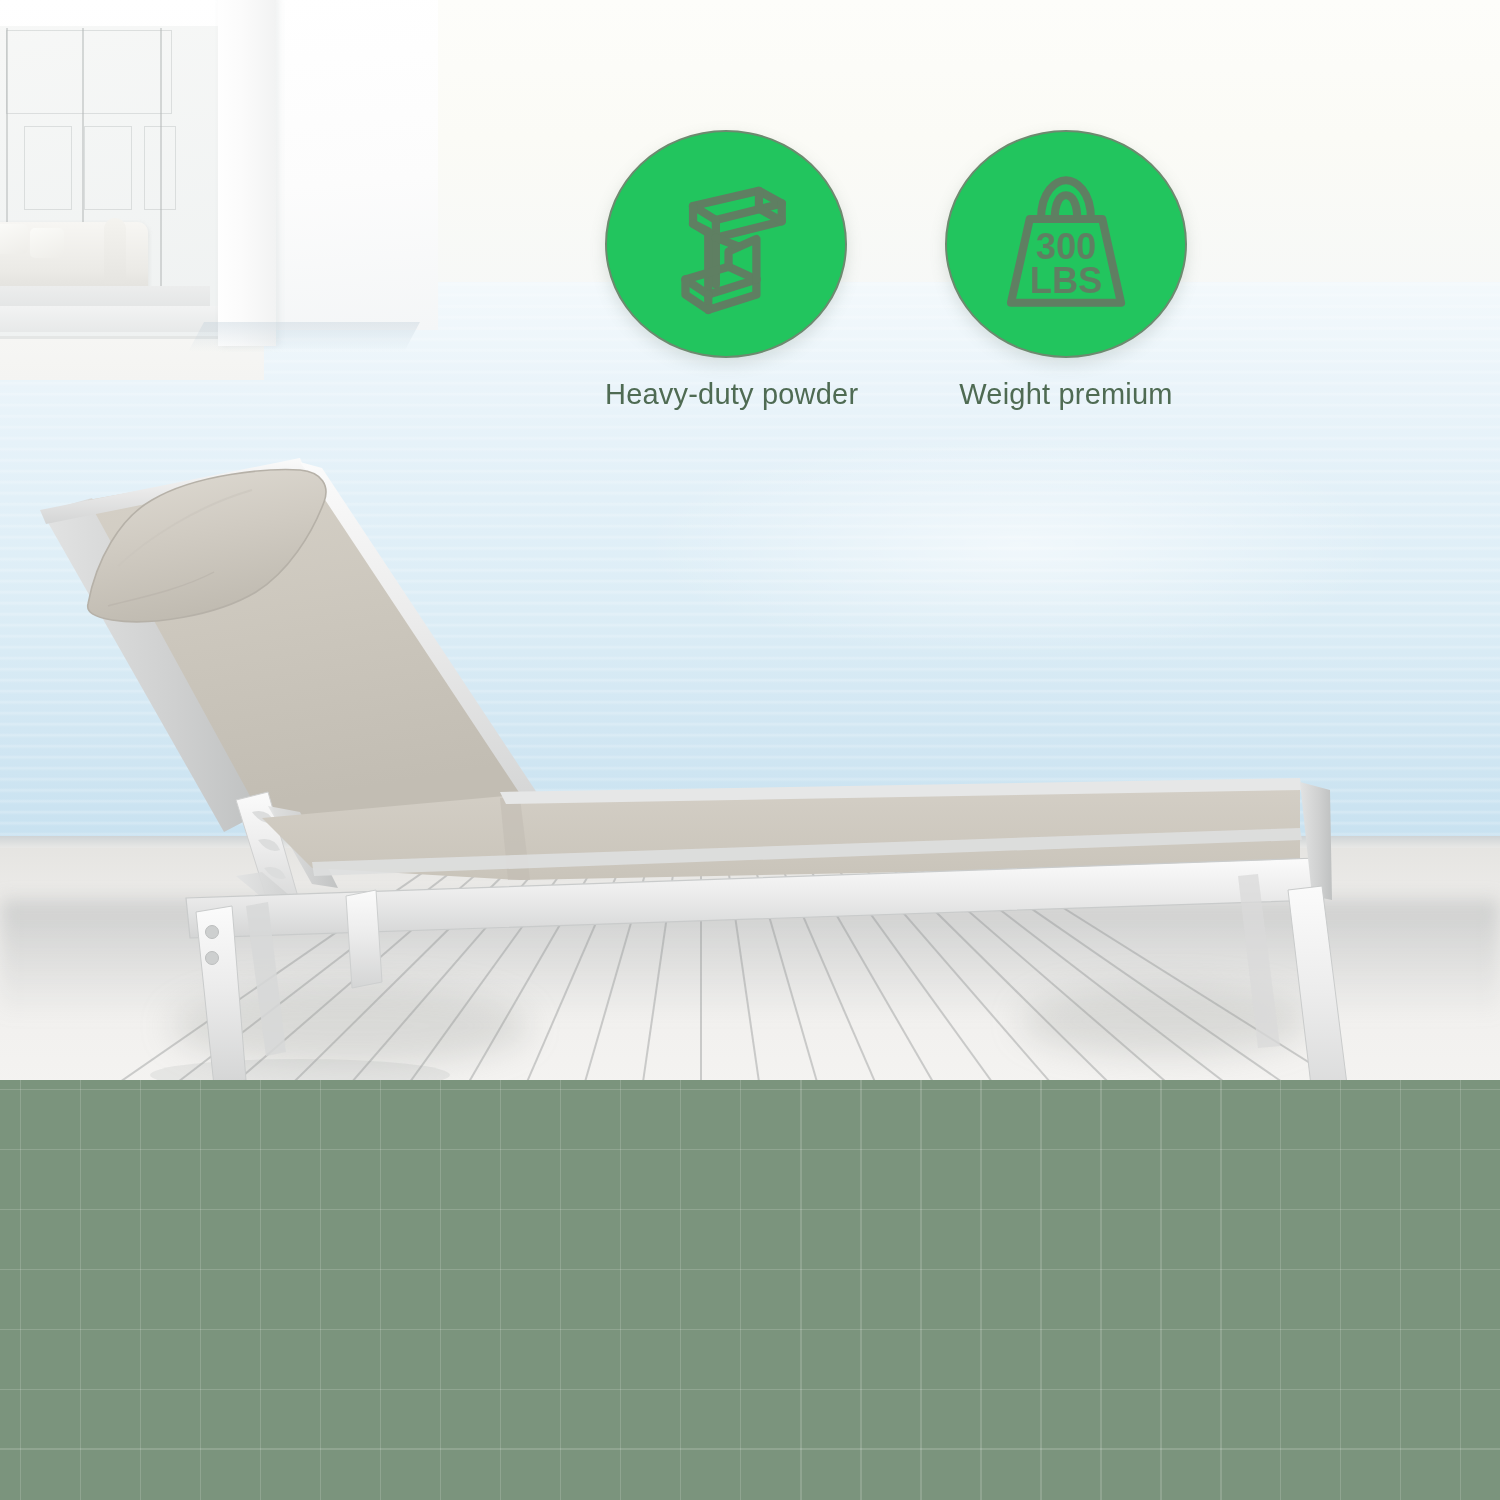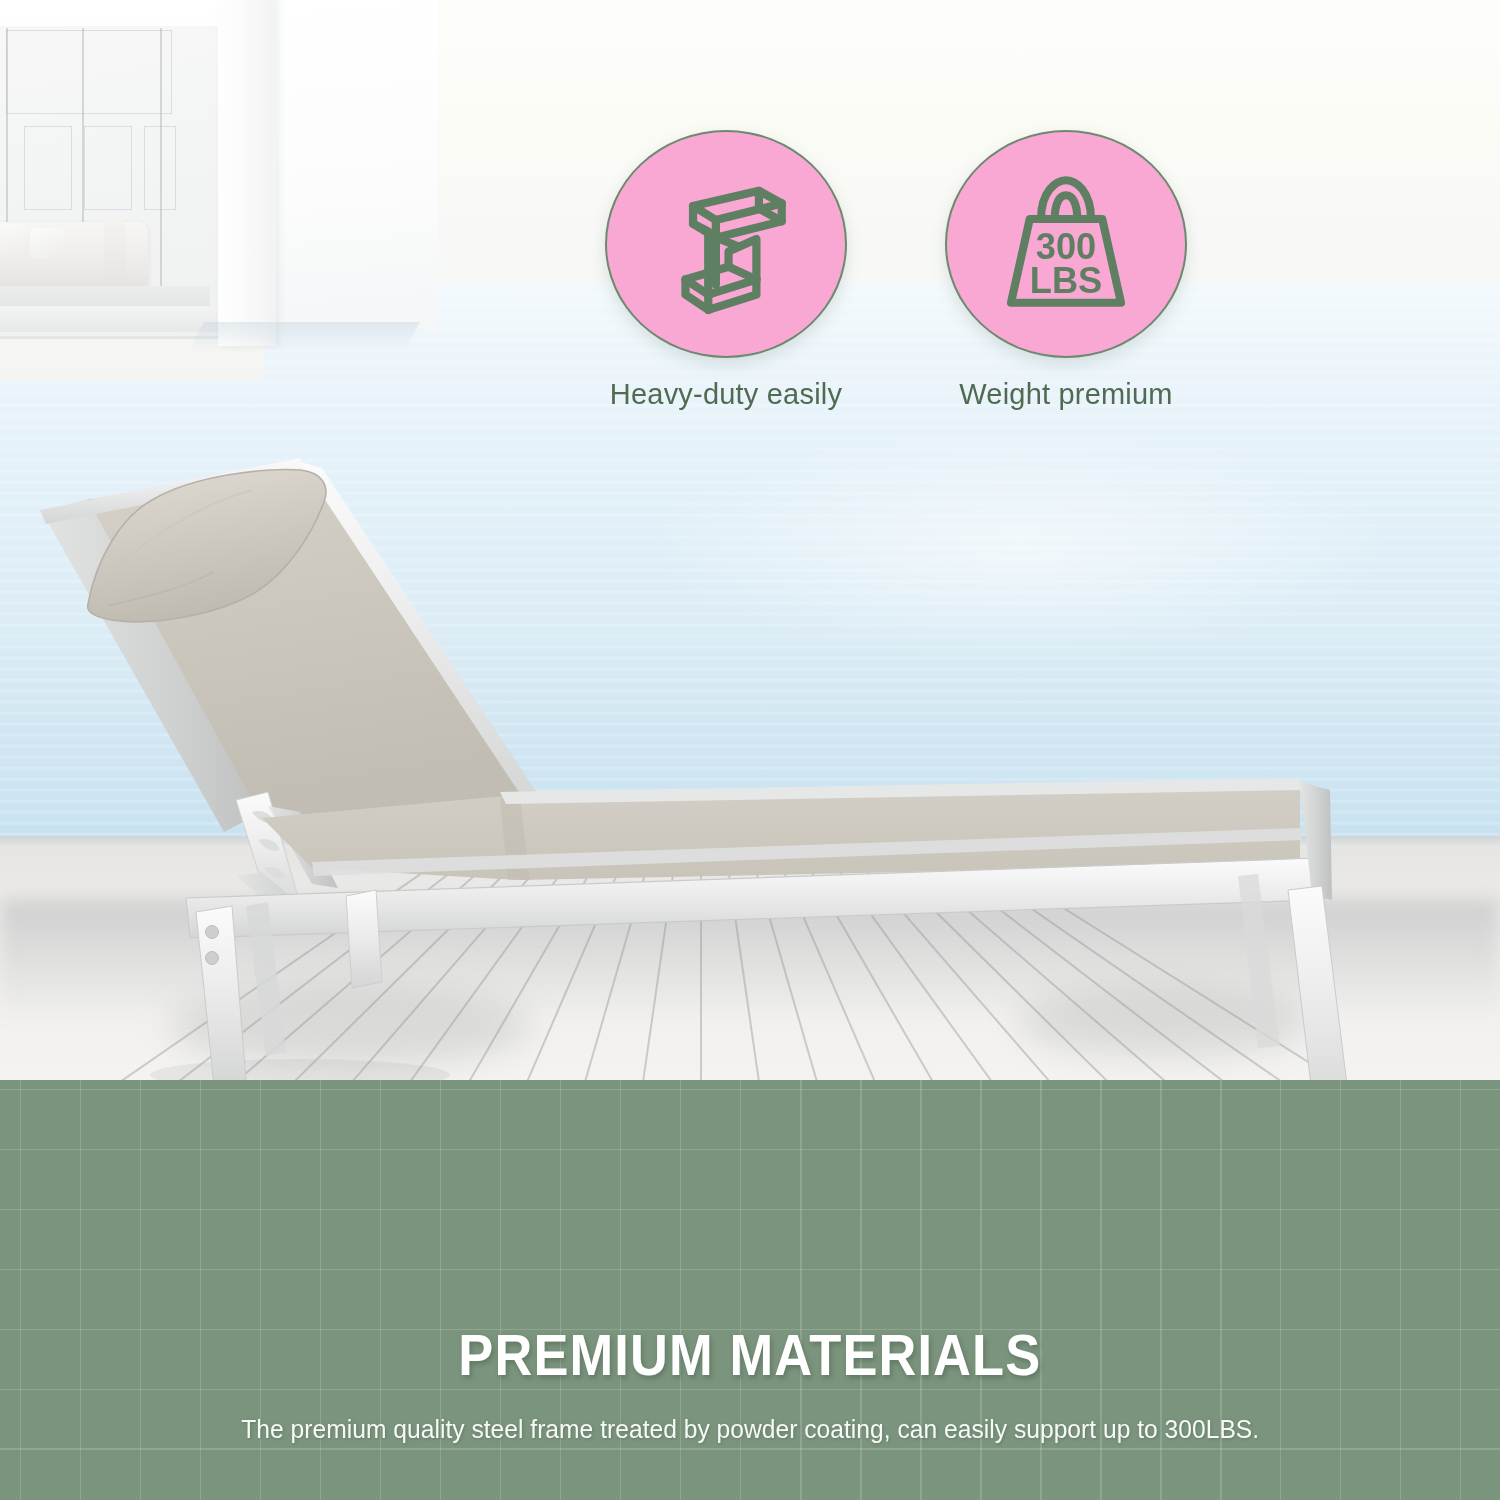--- a/index.html
+++ b/index.html
@@ -180,21 +180,21 @@
   .badges{
     position:absolute;left:0;top:0;width:1500px;height:430px;
     pointer-events:none;
   }
   .badge{
     position:absolute;top:130px;width:242px;
     pointer-events:auto;
   }
   .badge-circle{
     width:242px;height:228px;border-radius:50%;
-    background:#f9a8d4;
+    background:#22c55e;
     border:2.5px solid #6d8a6f;
     box-sizing:border-box;
     display:flex;align-items:center;justify-content:center;
     box-shadow:0 6px 16px rgba(90,110,95,.18);
   }
   .badge-label{
     margin-top:20px;text-align:center;
     font-size:29px;color:#4f6b53;font-weight:400;
     letter-spacing:.2px;white-space:nowrap;
   }
@@ -391,21 +391,21 @@
             <polygon points="28,88 62,78 84,88 46,100"></polygon>
             <polyline points="84,88 84,100 46,112 46,100"></polyline>
             <polyline points="28,88 28,100 46,112"></polyline>
 
             <polyline points="86,18 86,32 104,42"></polyline>
             <polyline points="62,78 62,66 84,56 84,88"></polyline>
             <polyline points="52,55 70,62"></polyline>
           </g>
         </svg>
       </div>
-      <div class="badge-label">Heavy-duty easily</div>
+      <div class="badge-label">Heavy-duty powder</div>
     </div>
 
     <div class="badge" style="left:945px;">
       <div class="badge-circle">
         <svg width="150" height="150" viewBox="0 0 120 120">
 
           <path d="M40,40 C40,18 52,9 60,9 C68,9 80,18 80,40" fill="none" stroke="#5f7f62" stroke-width="6.5" stroke-linecap="round"></path>
           <path d="M51,40 C51,27 55,21 60,21 C65,21 69,27 69,40" fill="none" stroke="#5f7f62" stroke-width="6.5" stroke-linecap="round"></path>
 
           <polygon points="31,40 89,40 104,107 16,107" fill="none" stroke="#5f7f62" stroke-width="6.5" stroke-linejoin="round"></polygon>
@@ -415,19 +415,15 @@
         </svg>
       </div>
       <div class="badge-label">Weight premium</div>
     </div>
   </div>
 
   <div class="footer">
     <div class="footer-arc-rim"></div>
     <div class="footer-arc"></div>
     <div class="footer-grid"></div>
-    <div class="footer-text">
-      <h1 class="footer-title">PREMIUM MATERIALS</h1>
-      <p class="footer-sub">The premium quality steel frame treated by powder coating, can easily support up to 300LBS.</p>
-    </div>
   </div>
 
 </div>
 
 </body></html>

